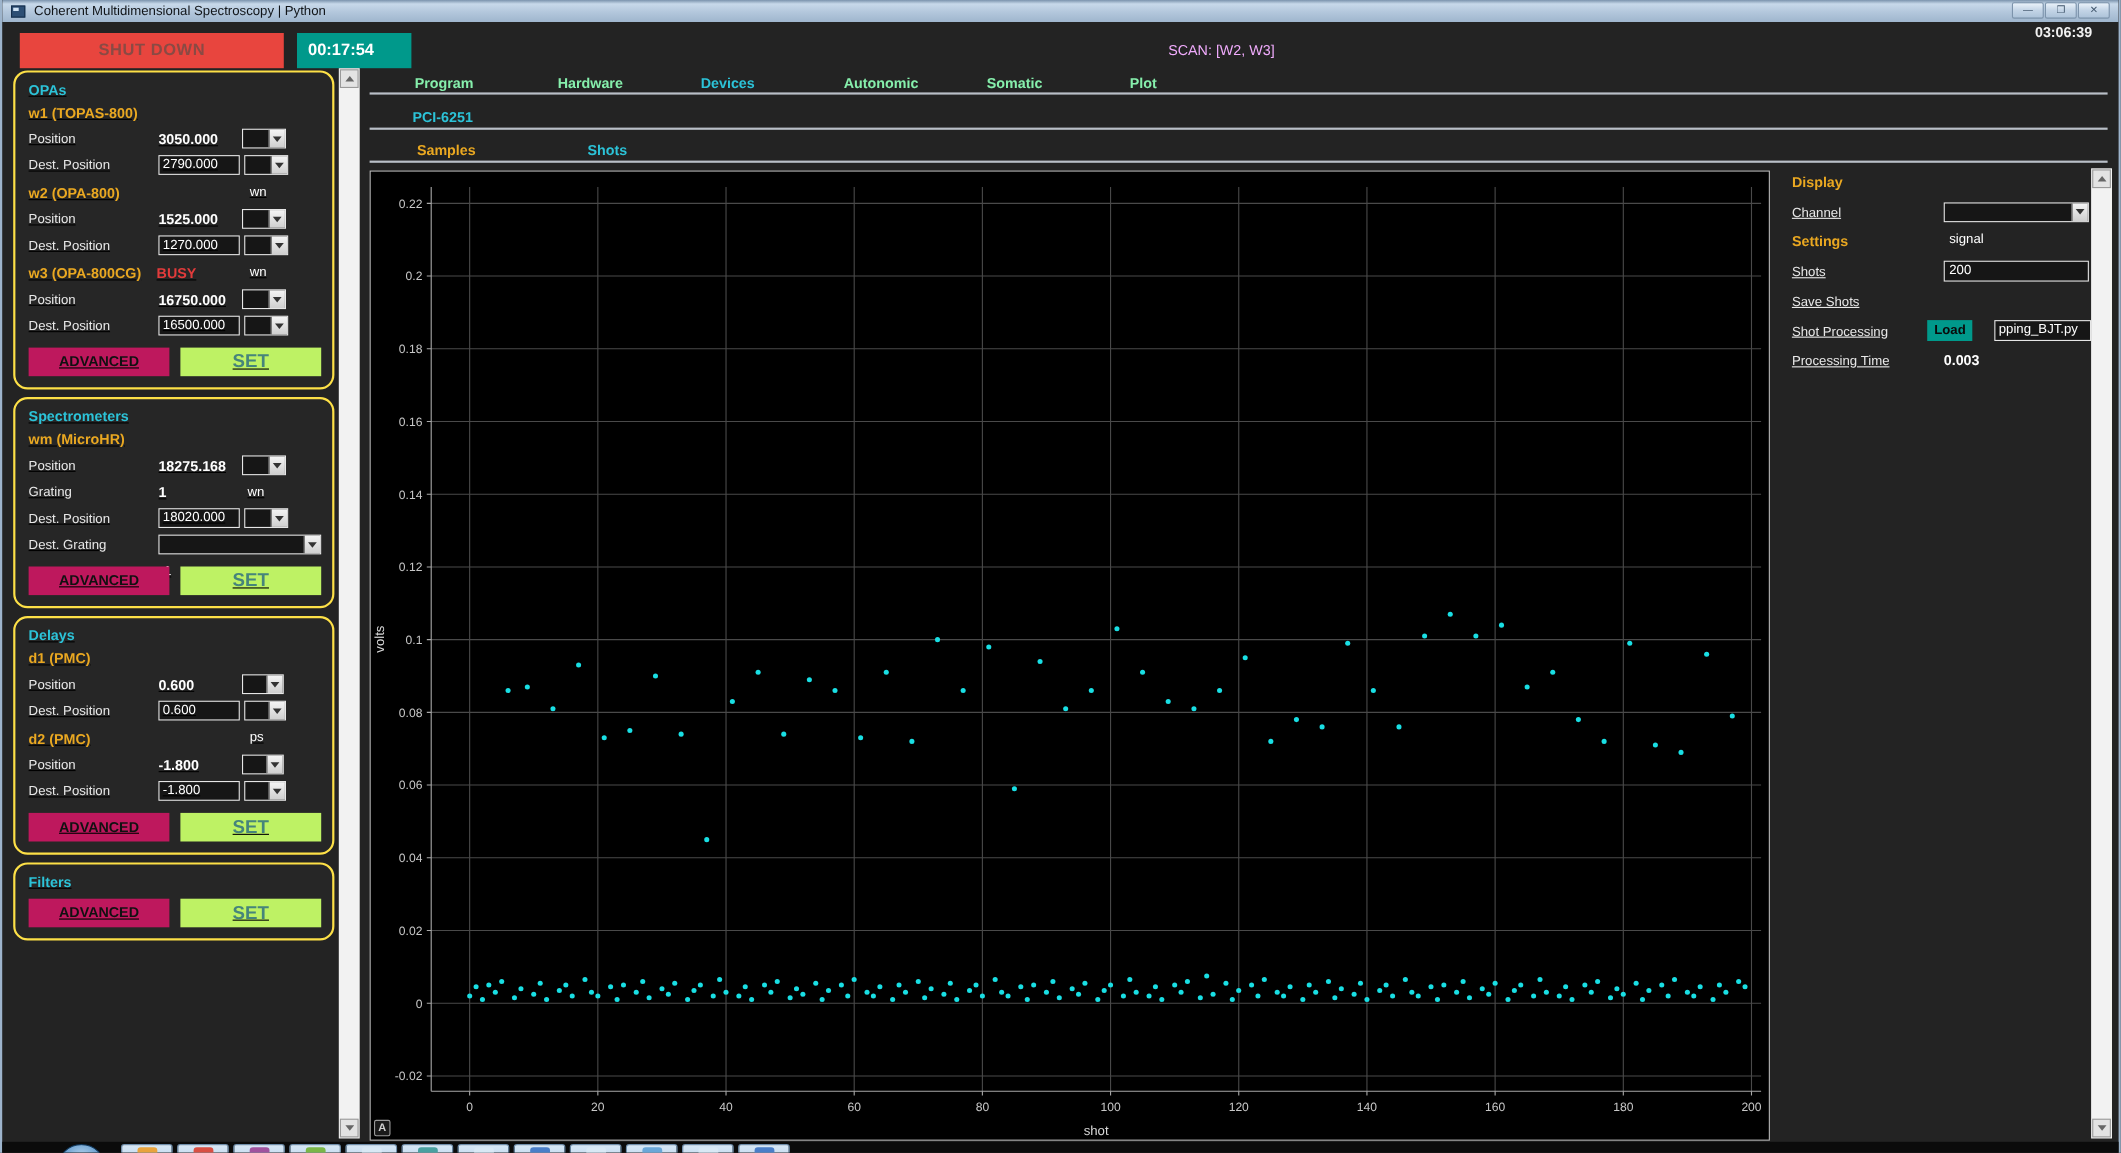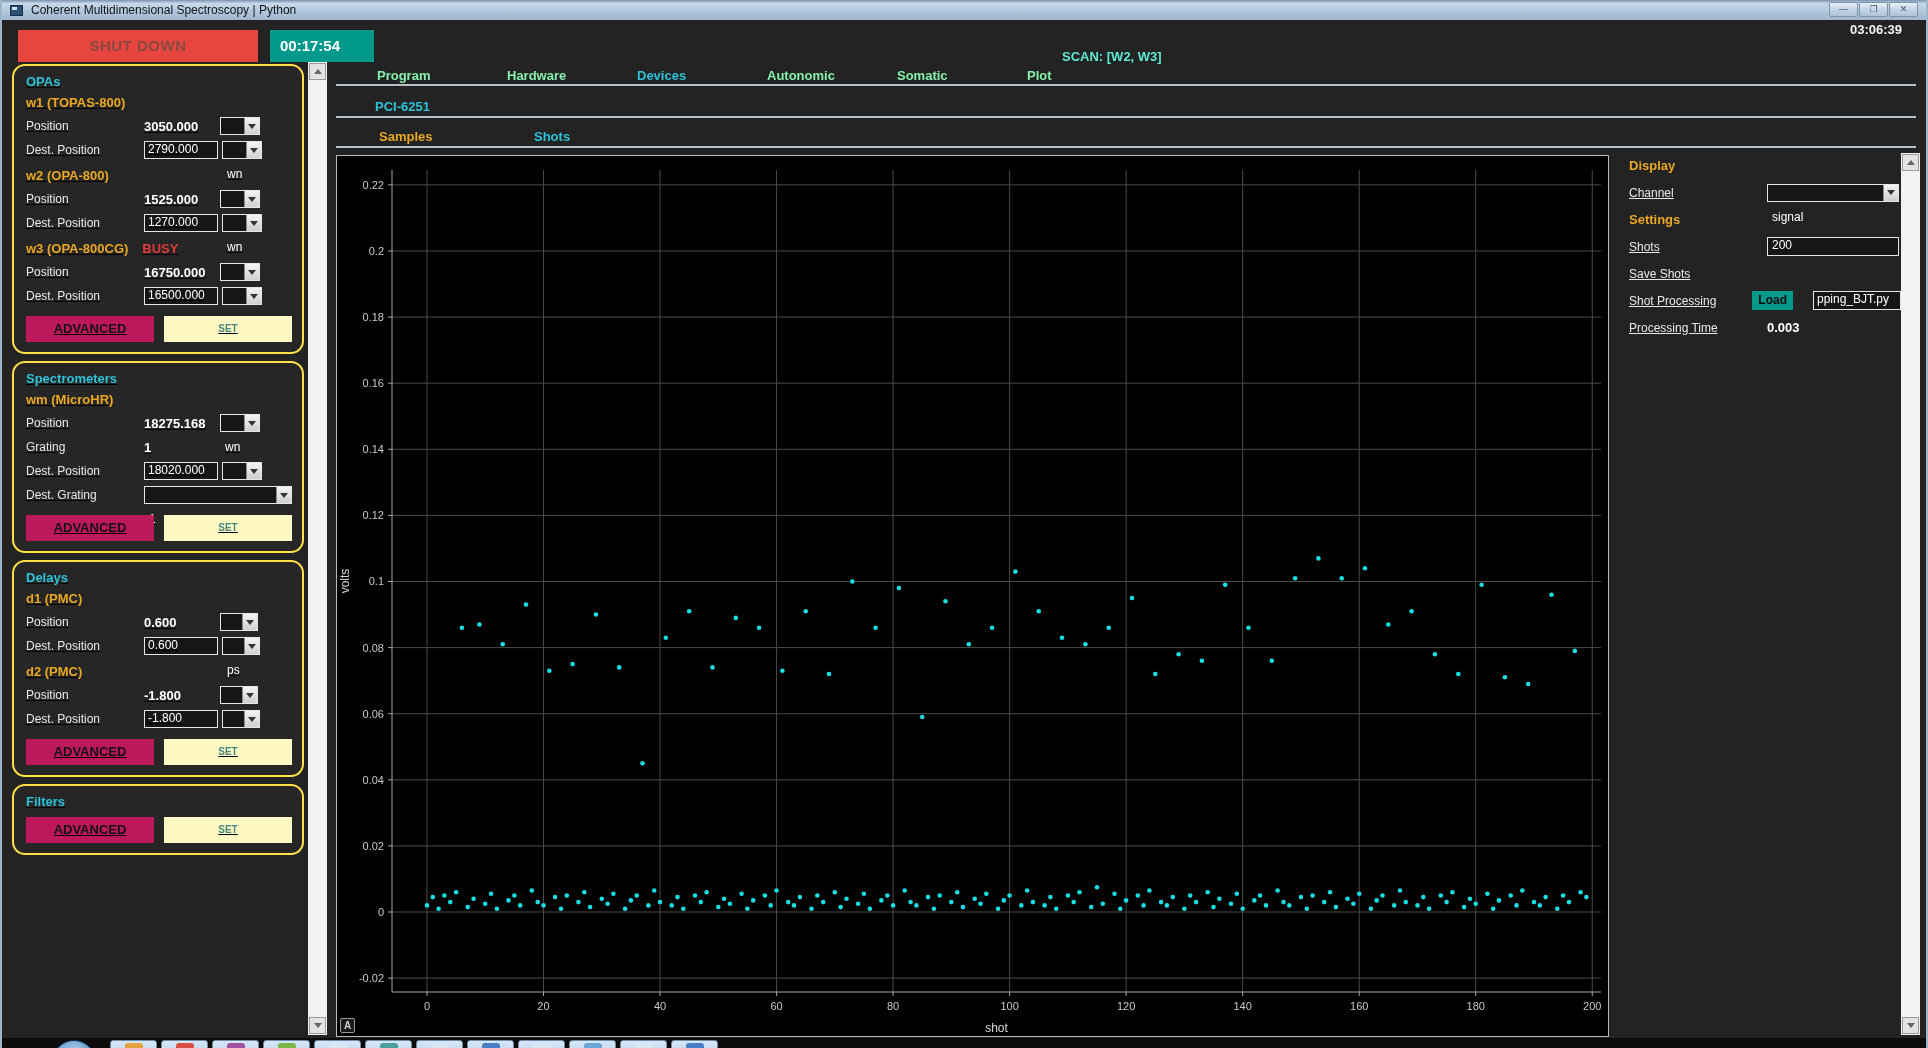--- a/index.html
+++ b/index.html
@@ -17,21 +17,21 @@
   .win-buttons { position:absolute; right:8px; top:2px; display:flex; gap:1px; }
   .win-btn { width:29px; height:15px; border:1px solid #7d94ac; border-radius:2px;
     background:linear-gradient(180deg,#eaf2fa,#c3d4e6 50%,#adc3d9); color:#41566c; font-size:9px;
     display:flex; align-items:center; justify-content:center; line-height:1; }
 
   
   .shutdown { position:absolute; left:16px; top:30px; width:240px; height:32px; background:#e8453e;
     color:#8a4a44; font-weight:bold; font-size:15px; letter-spacing:.5px; text-align:center; line-height:32px; }
   .timer { position:absolute; left:268px; top:30px; width:104px; height:32px; background:#00998b;
     color:#ffffff; font-weight:bold; font-size:15px; text-align:left; padding-left:10px; line-height:32px; }
-  .scan { position:absolute; left:1060px; top:49px; color:#5eead4; font-weight:bold; font-size:13px; }
+  .scan { position:absolute; left:1060px; top:38px; color:#f0abfc; font-weight:normal; font-size:13px; }
   .clock { position:absolute; right:24px; top:22px; color:#f2f2f2; font-weight:bold; font-size:13px; }
 
   
   .sidebar { position:absolute; left:10px; top:64px; width:292px; bottom:12px; }
   .group { border:2px solid #fde047; border-radius:13px; background:#262626; margin-bottom:7px; padding:8px 10px 10px 12px;text-decoration:underline; }
   .group h2 { color:#2cc3d8; font-size:13px; font-weight:bold; margin-bottom:4px; }
   .dev-name { color:#eaa821; font-size:13px; font-weight:bold; margin:6px 0 4px 0; }
   .dev-name .busy { color:#e23b3b; margin-left:14px; }
   .hrow { display:flex; align-items:center; height:24px; }
   .hrow .lab { width:118px; color:#e8e8e8; font-size:12px; }
@@ -40,21 +40,21 @@
      font-size:12px; padding:0 3px; margin-right:4px; }
   .combo { display:flex; height:18px; border:1px solid #e6e6e6; background:#161616; align-items:stretch; }
   .combo .ctext { color:#fff; font-size:12px; padding:0 4px; line-height:16px; min-width:20px;margin-top:24px; }
   .combo .carrow { width:15px; background:linear-gradient(180deg,#f4f4f4,#cfcfcf); border-left:1px solid #8a8a8a;
      display:flex; align-items:center; justify-content:center; }
   .combo .carrow::after { content:""; border:4px solid transparent; border-top:5px solid #333; margin-top:4px; }
   .combo.wide { flex:1; justify-content:space-between; }
   .btnrow { display:flex; gap:10px; margin-top:8px; }
   .btn-adv { flex:1; height:26px; background:#be185d; color:#111; font-weight:bold; font-size:13px;
      text-align:center; line-height:26px; }
-  .btn-set { flex:1; height:26px; background:#fef9c3; color:#46857b; font-weight:bold; font-size:10px;
+  .btn-set { flex:1; height:26px; background:#bef264; color:#46857b; font-weight:bold; font-size:17px;
      text-align:center; line-height:26px; }
 
   
   .vscroll { position:absolute; width:19px; background:#f2f2f2; }
   .vs-left { left:306px; top:62px; height:973px; }
   .vs-right { right:6px; top:153px; height:882px; }
   .sb-btn { position:absolute; left:1px; width:17px; height:17px; background:#e3e3e3; border:1px solid #9a9a9a;
      display:flex; align-items:center; justify-content:center; }
   .sb-up { top:1px; } .sb-down { bottom:1px; }
   .sb-up::after { content:""; border:4px solid transparent; border-bottom:5px solid #666; margin-bottom:4px; }

